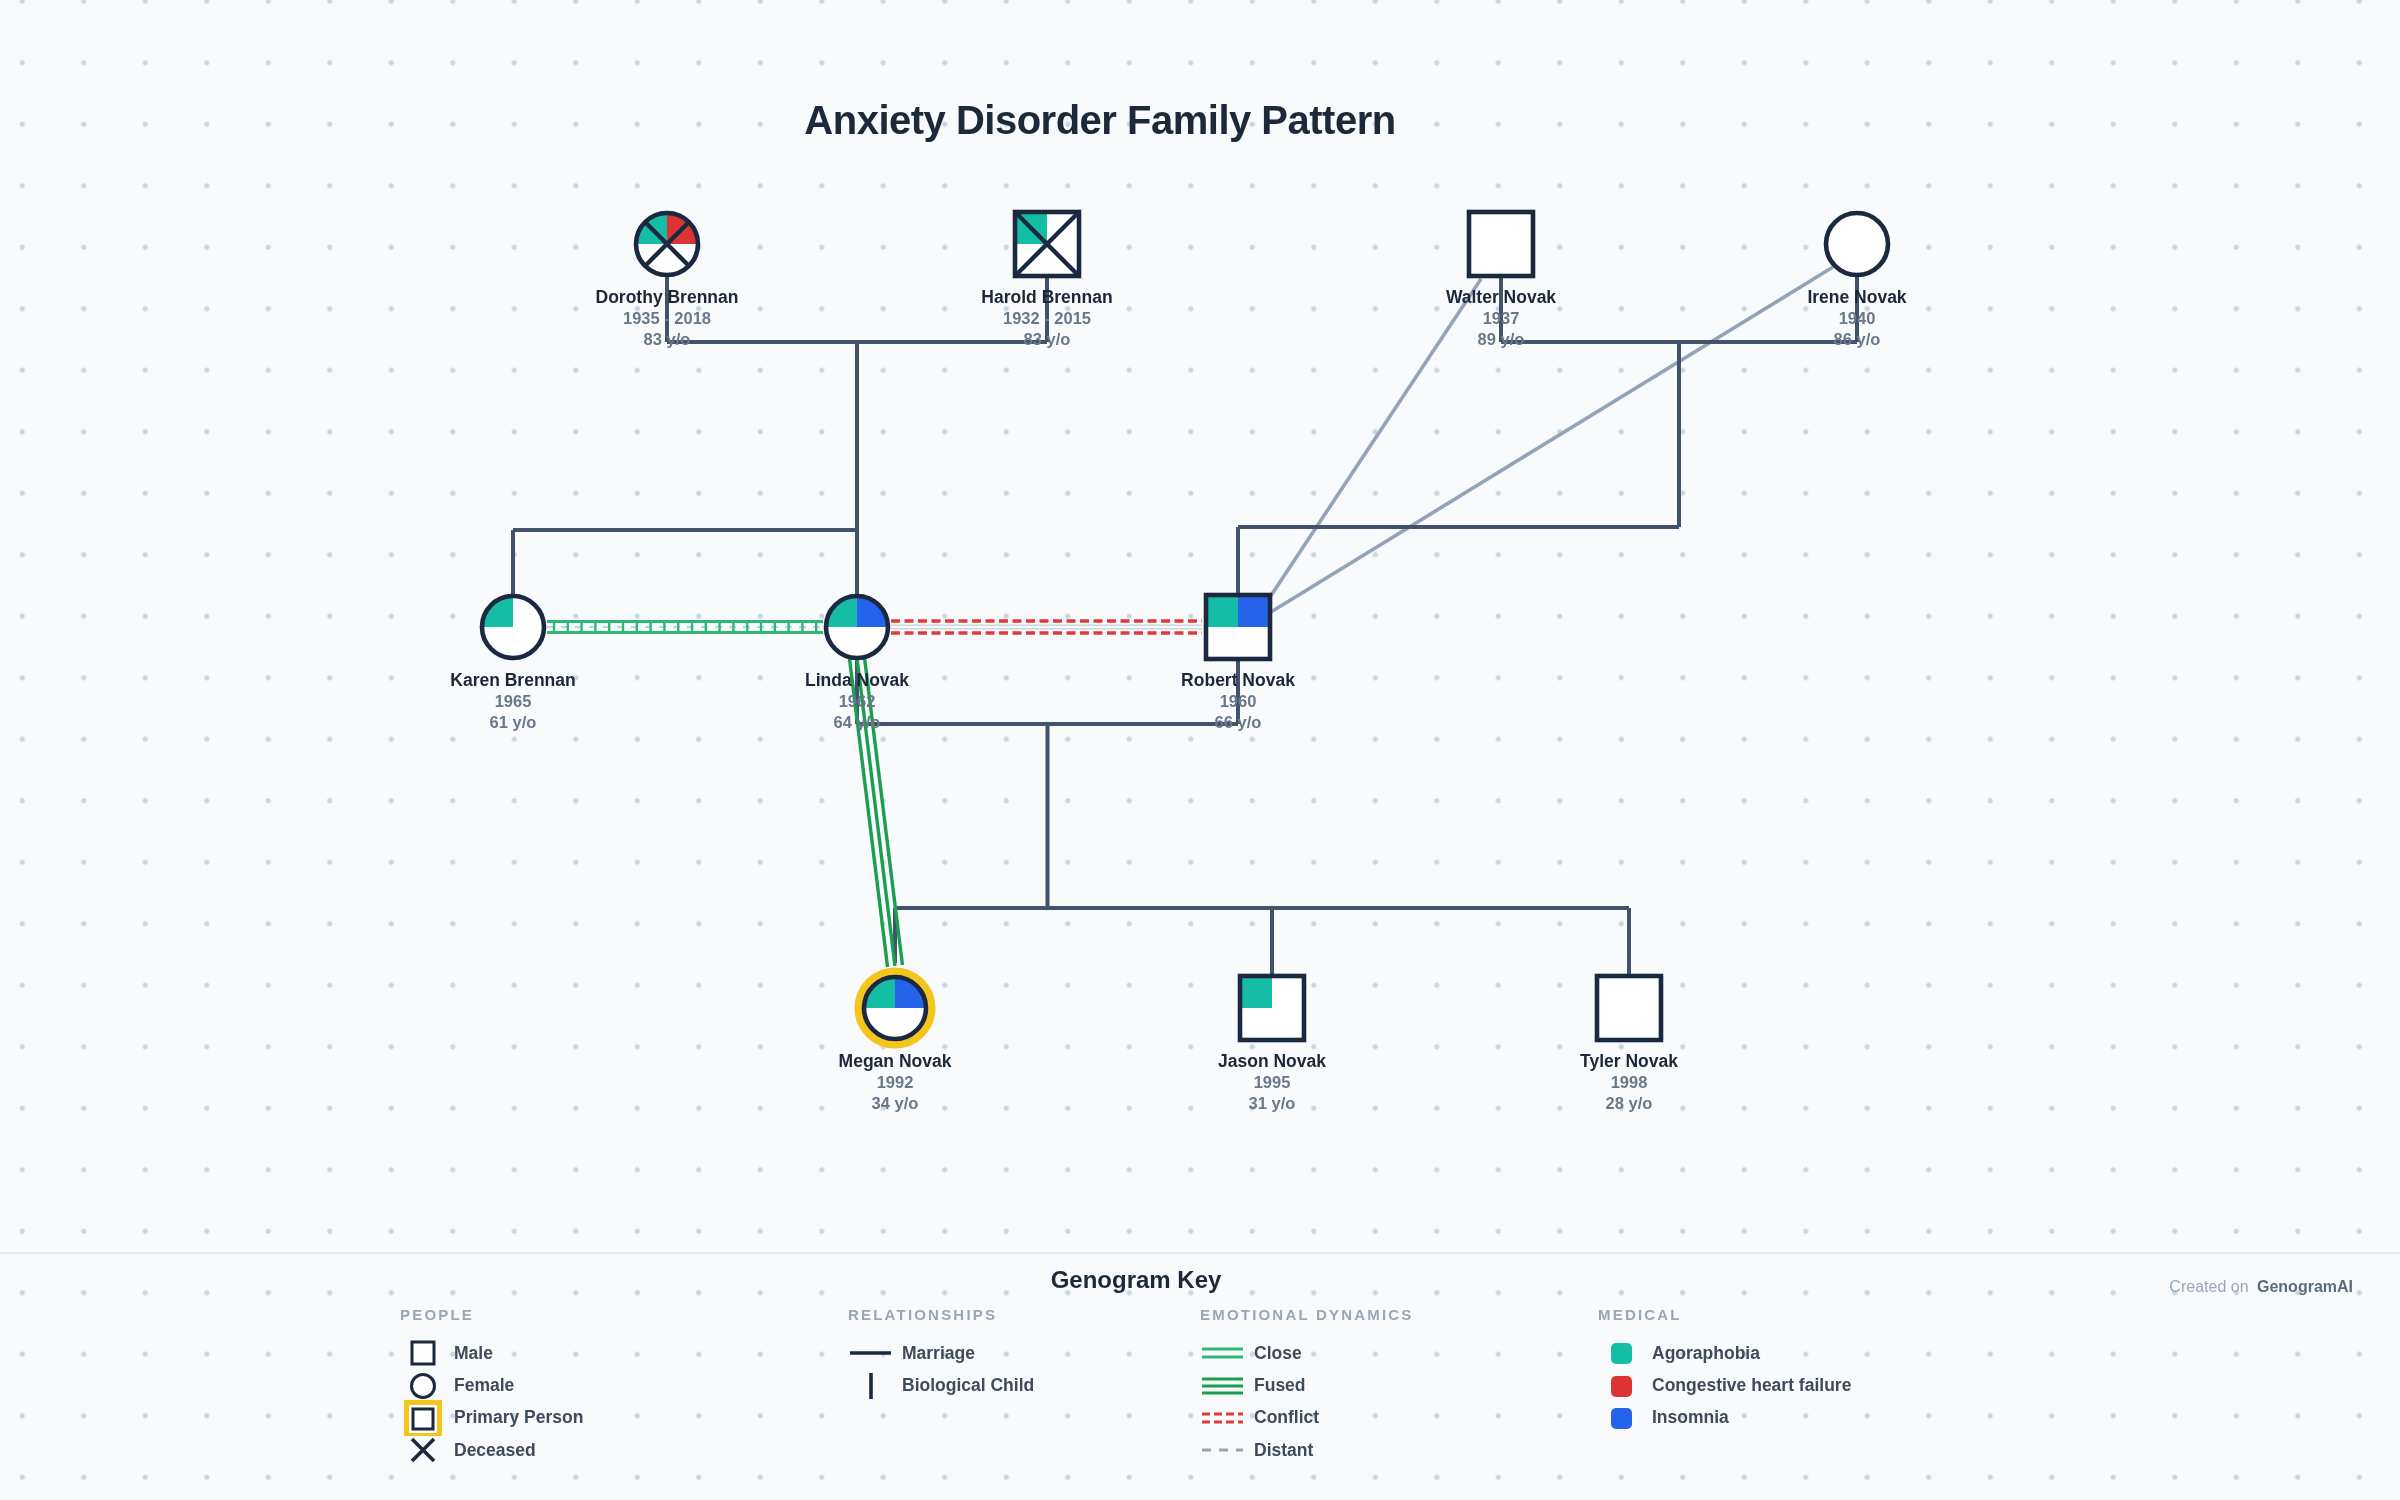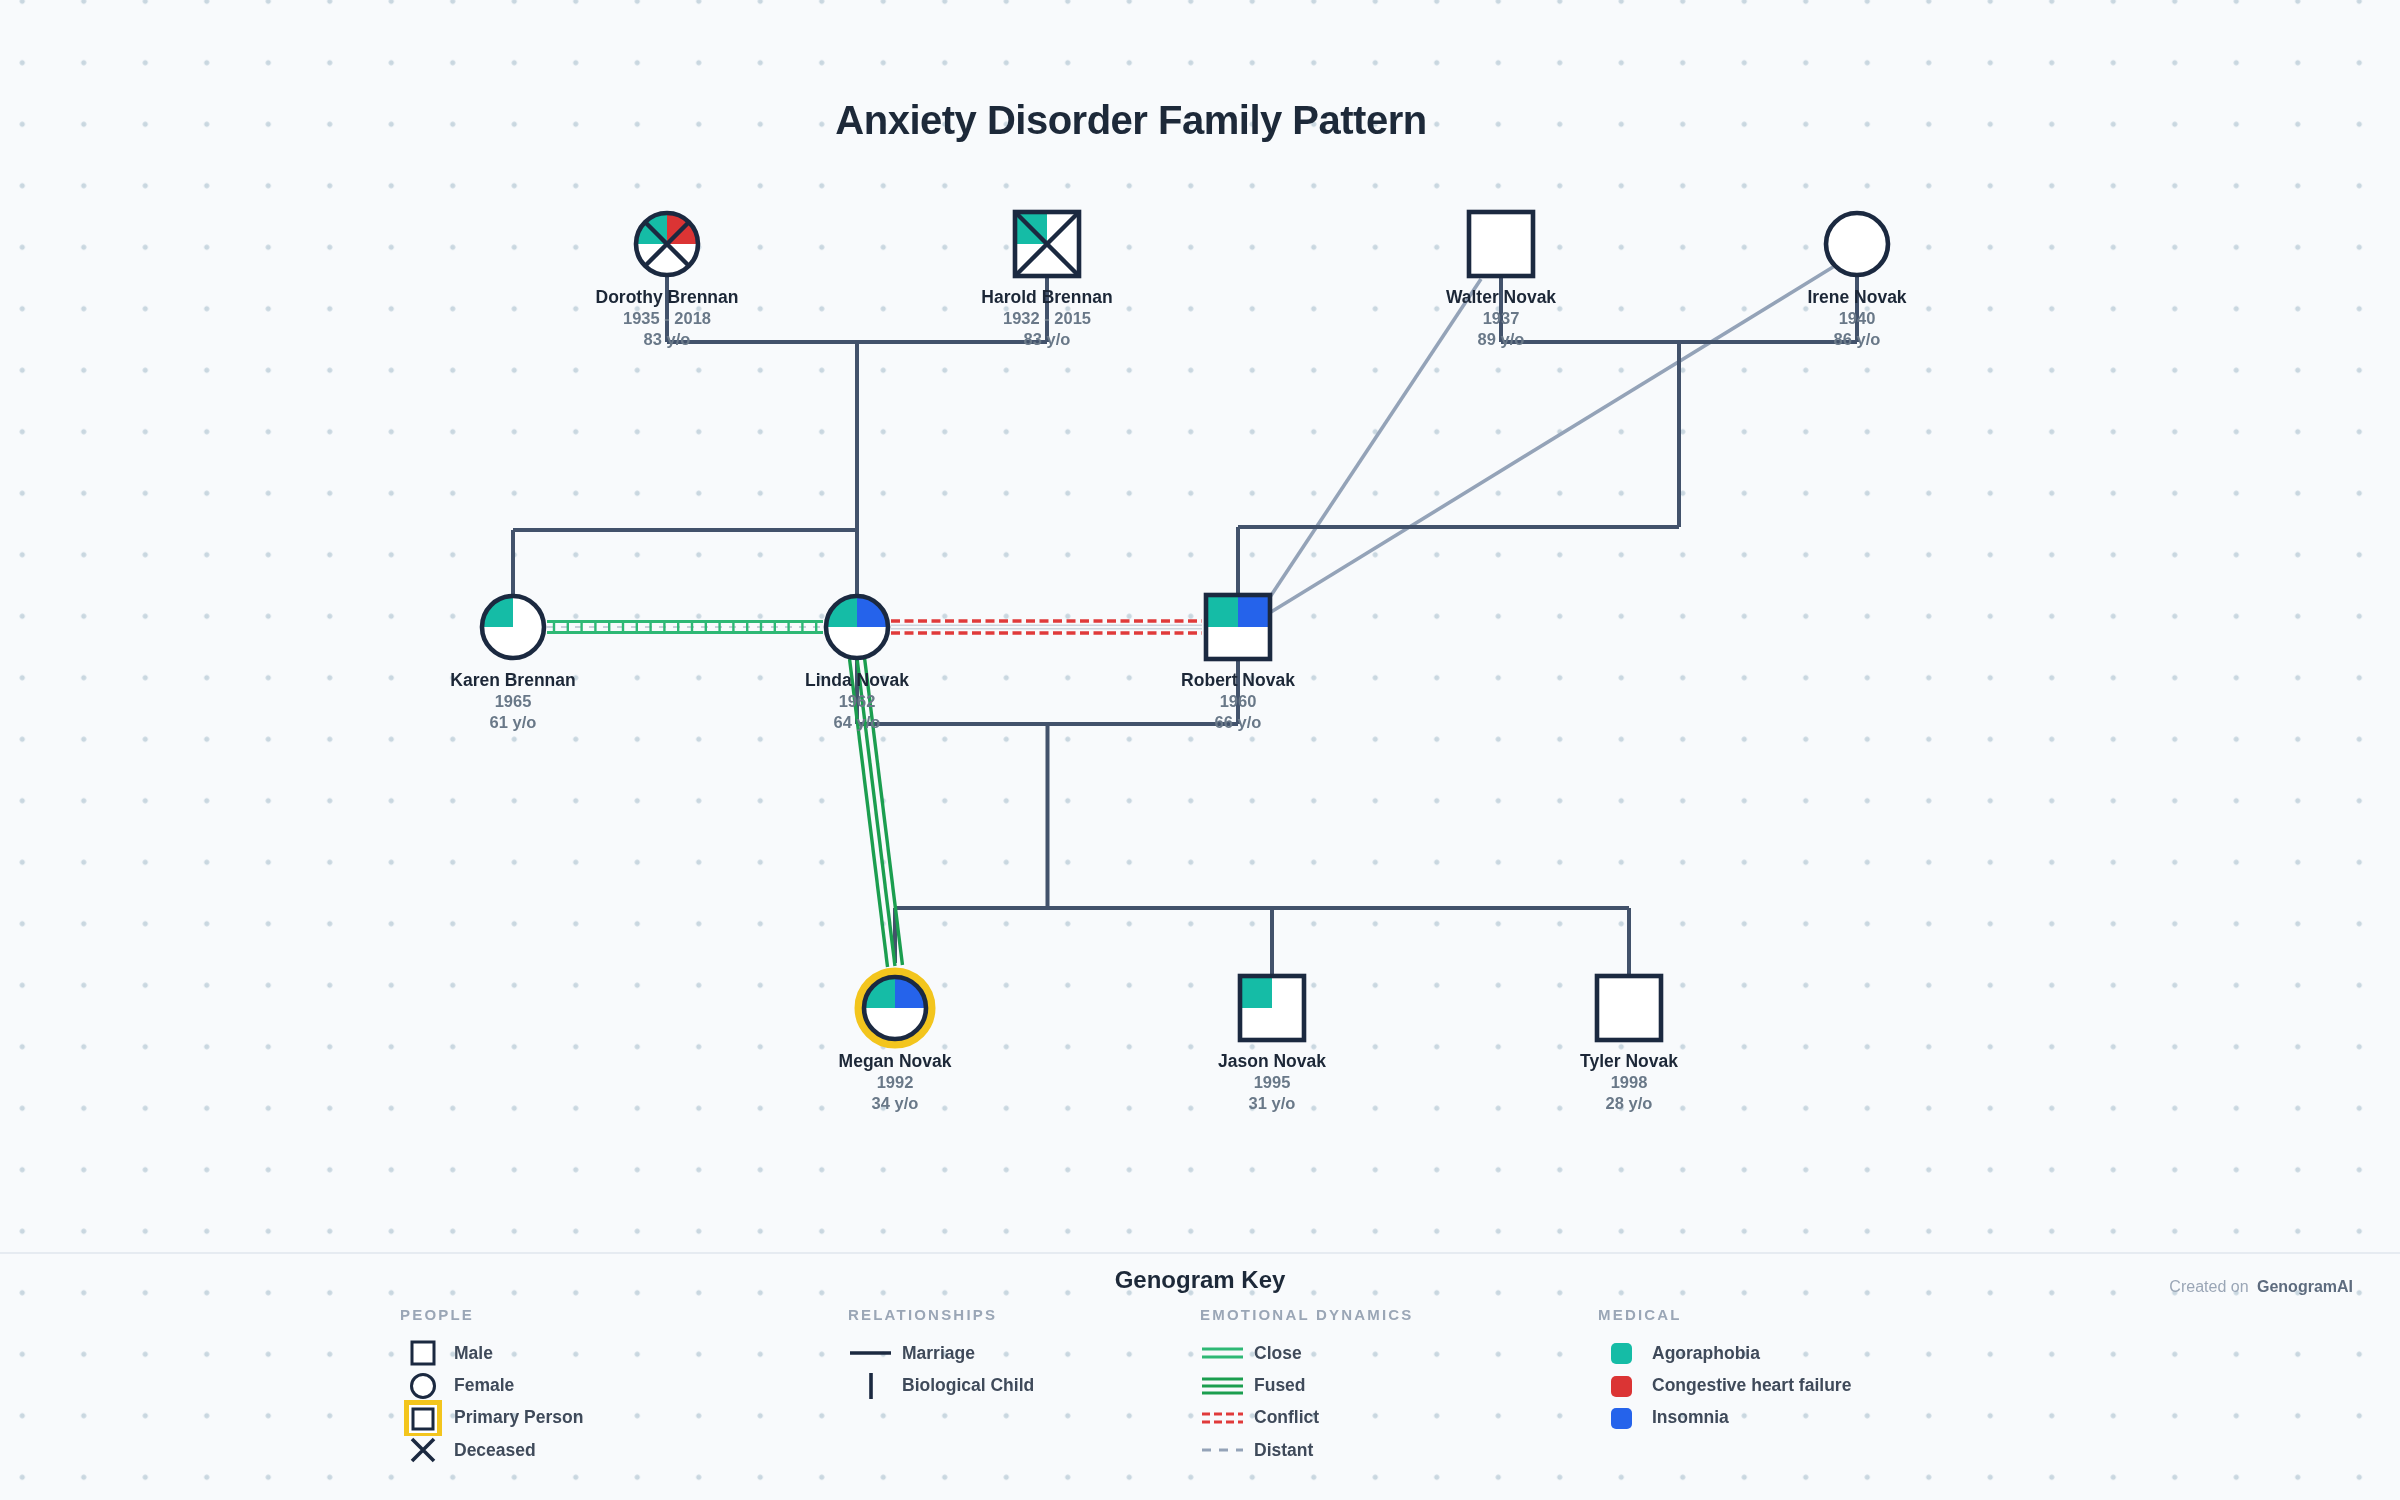--- a/index.html
+++ b/index.html
@@ -5,30 +5,30 @@
   html,body{margin:0;padding:0;background:#eef1f5;}
   .stage{
     position:relative;width:2400px;height:1500px;overflow:hidden;
     background-color:#f8fafc;
     background-image:radial-gradient(circle,#c9d7e0 2.2px,rgba(201,215,224,0) 3px);
     background-size:61.5px 61.5px;background-position:53px 32px;
     font-family:"Liberation Sans",sans-serif;
   }
   .title{
     position:absolute;left:1100px;top:98px;transform:translateX(-50%);
-    font-size:40px;font-weight:700;color:#1d2939;letter-spacing:-0.5px;white-space:nowrap;margin-left:31px;
+    font-size:40px;font-weight:700;color:#1d2939;letter-spacing:-0.5px;white-space:nowrap;
   }
   #genogram-svg{position:absolute;left:0;top:0;}
   svg text{font-family:"Liberation Sans",sans-serif;}
   .key{
     position:absolute;left:0;top:1252px;width:2400px;height:248px;
     border-top:2px solid #e6ebf1;box-sizing:border-box;
   }
   .key-heading{
-    position:absolute;left:1200px;top:12px;transform:translateX(-50%);
+    position:absolute;left:1136px;top:12px;transform:translateX(-50%);
     font-size:24px;font-weight:700;color:#1d2939;white-space:nowrap;
   }
   .credit{position:absolute;right:47px;top:24px;font-size:16px;color:#9aa6b6;white-space:nowrap;}
   .credit b{color:#5d6b7e;font-weight:700;margin-left:4px;}
   .kcol{position:absolute;top:52px;}
   .kcol h3{
     margin:0;font-size:15px;font-weight:700;color:#9aa6b6;letter-spacing:2.2px;white-space:nowrap;
   }
   .kcol ul{list-style:none;margin:14px 0 0 0;padding:0;font-weight:bold;}
   .kcol li{display:flex;align-items:center;height:32.4px;}

